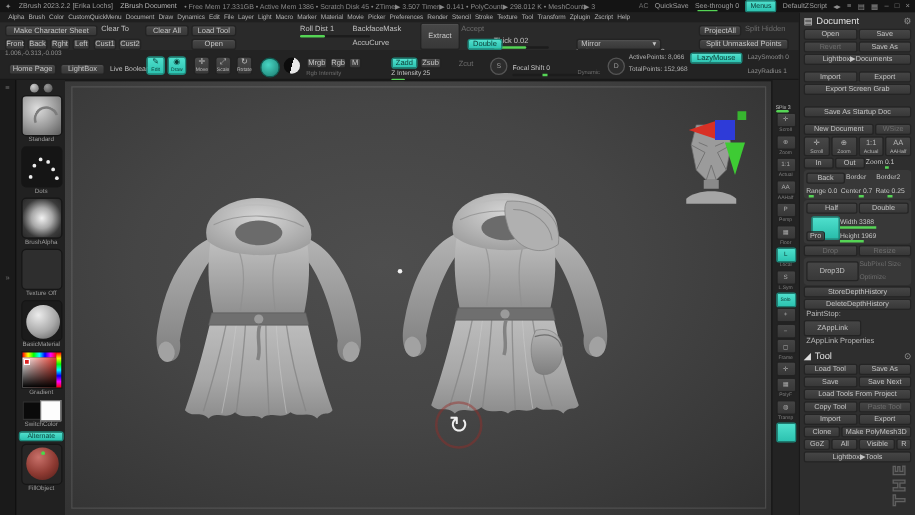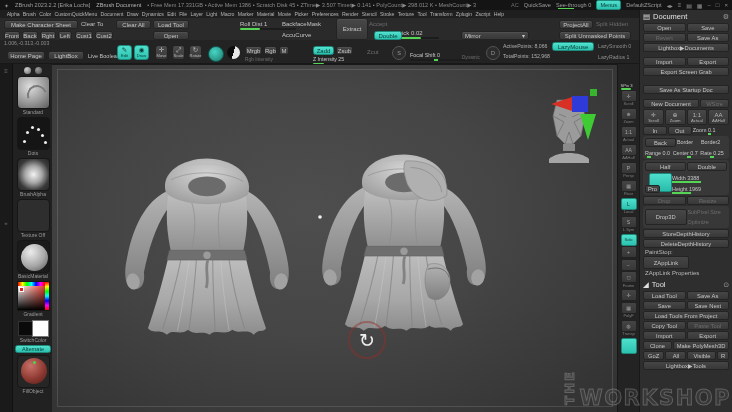--- a/index.html
+++ b/index.html
@@ -565,17 +565,16 @@
     </div>
     <div class="prow">
         <div class="pbtn">Lightbox▶Tools</div>
       </div>
   </div>
 
   <div class="watermark">
     <span class="vert">THE</span>
     <span class="big">
       <br>
-      <span>WORKSHOP</span>
     </span>
   </div>
 
 </div>
 
 </body></html>

